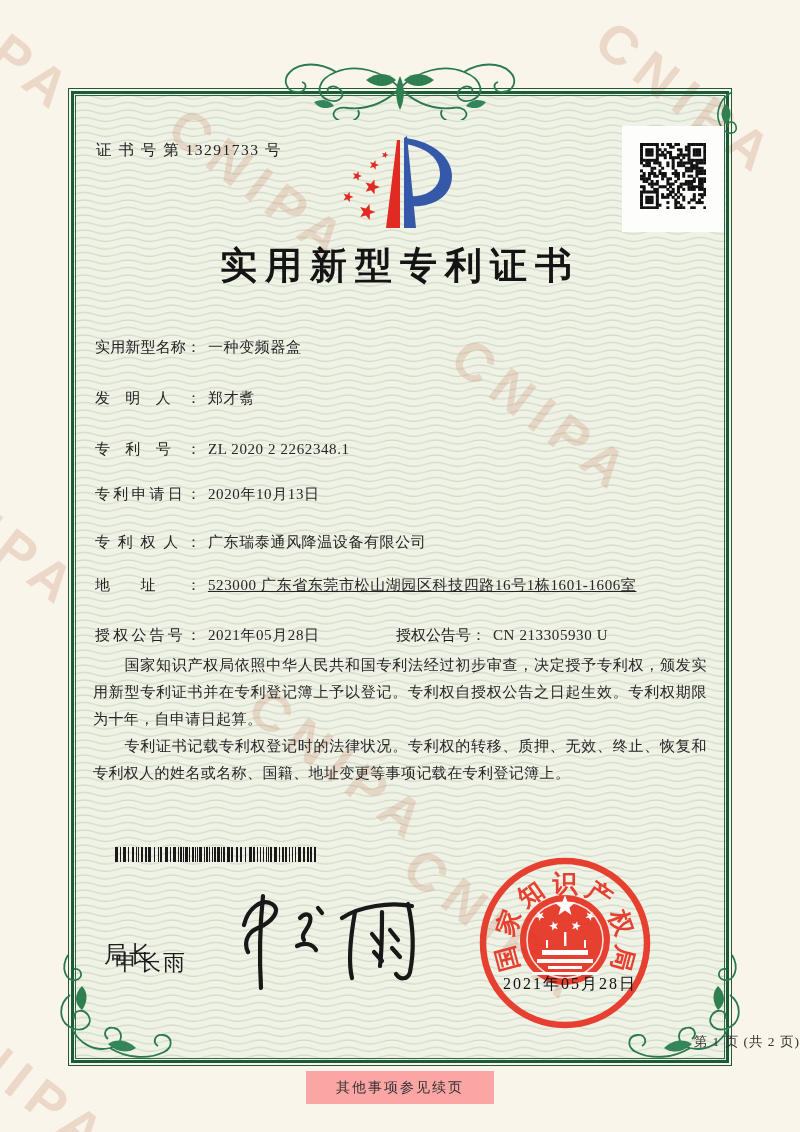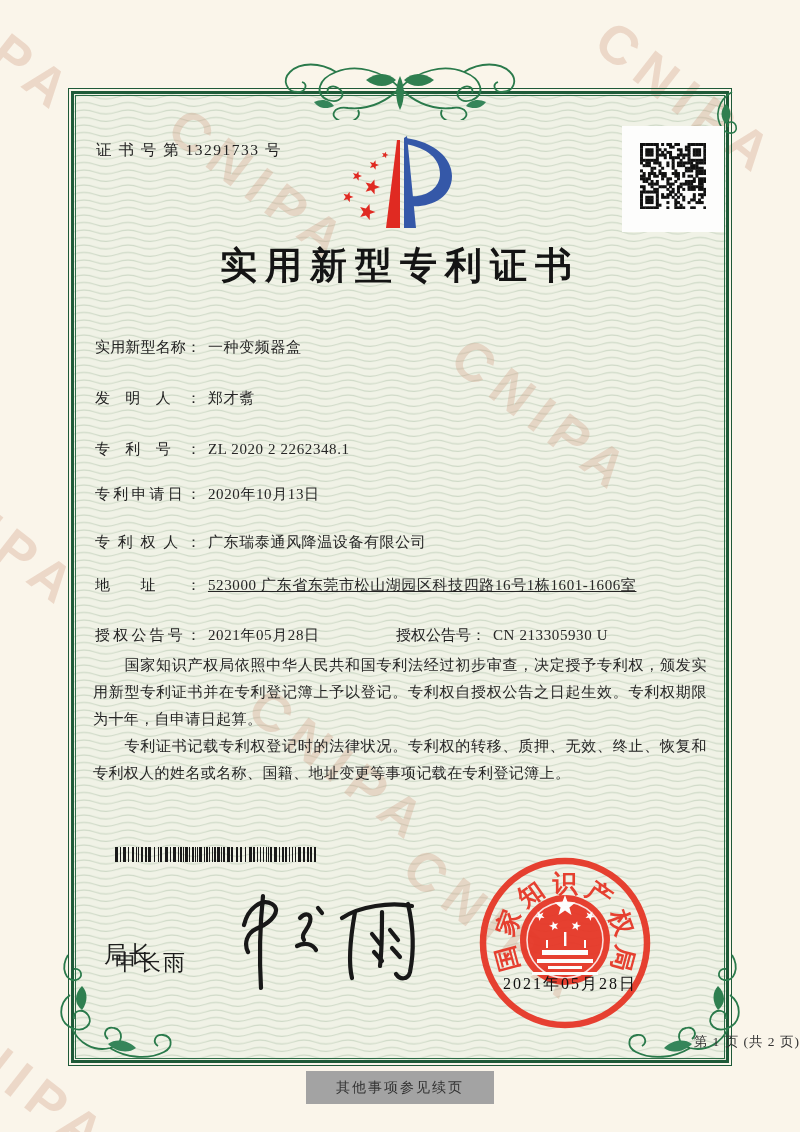--- a/index.html
+++ b/index.html
@@ -37,21 +37,21 @@
   .offt{position:absolute;left:104px;top:919px;z-index:5;font-family:"Liberation Sans","DejaVu Sans",sans-serif;
         font-size:23px;letter-spacing:2px;color:#1d1d1d;margin-top:20px;}
   .offn{position:absolute;left:115px;top:948px;z-index:5;font-family:"Liberation Sans","DejaVu Sans",sans-serif;
         font-size:22px;letter-spacing:2px;color:#1d1d1d;}
   .sig{position:absolute;left:235px;top:885px;z-index:5;}
   .seal{position:absolute;left:470px;top:848px;width:200px;height:200px;z-index:6;}
   .sealdate{position:absolute;left:470px;top:974px;width:200px;z-index:7;text-align:center;
             font-size:16px;letter-spacing:2px;color:#111;}
   .pageind{position:absolute;left:0;top:1033px;width:100%;z-index:5;text-align:right;
            font-size:13.5px;letter-spacing:1px;color:#333;}
-  .notebox{position:absolute;left:306px;top:1071px;width:188px;height:33px;background:#a3a3a3;z-index:5;
+  .notebox{position:absolute;left:306px;top:1071px;width:188px;height:33px;background:#fca5a5;z-index:5;
            text-align:center;line-height:33px;font-size:14px;letter-spacing:2px;color:#333;}
 </style>
 </head>
 <body>
 
 <div class="page">
 
   <svg class="waves" width="654" height="968">
     <defs>
       <pattern id="wv" width="44" height="7.5" patternUnits="userSpaceOnUse">

